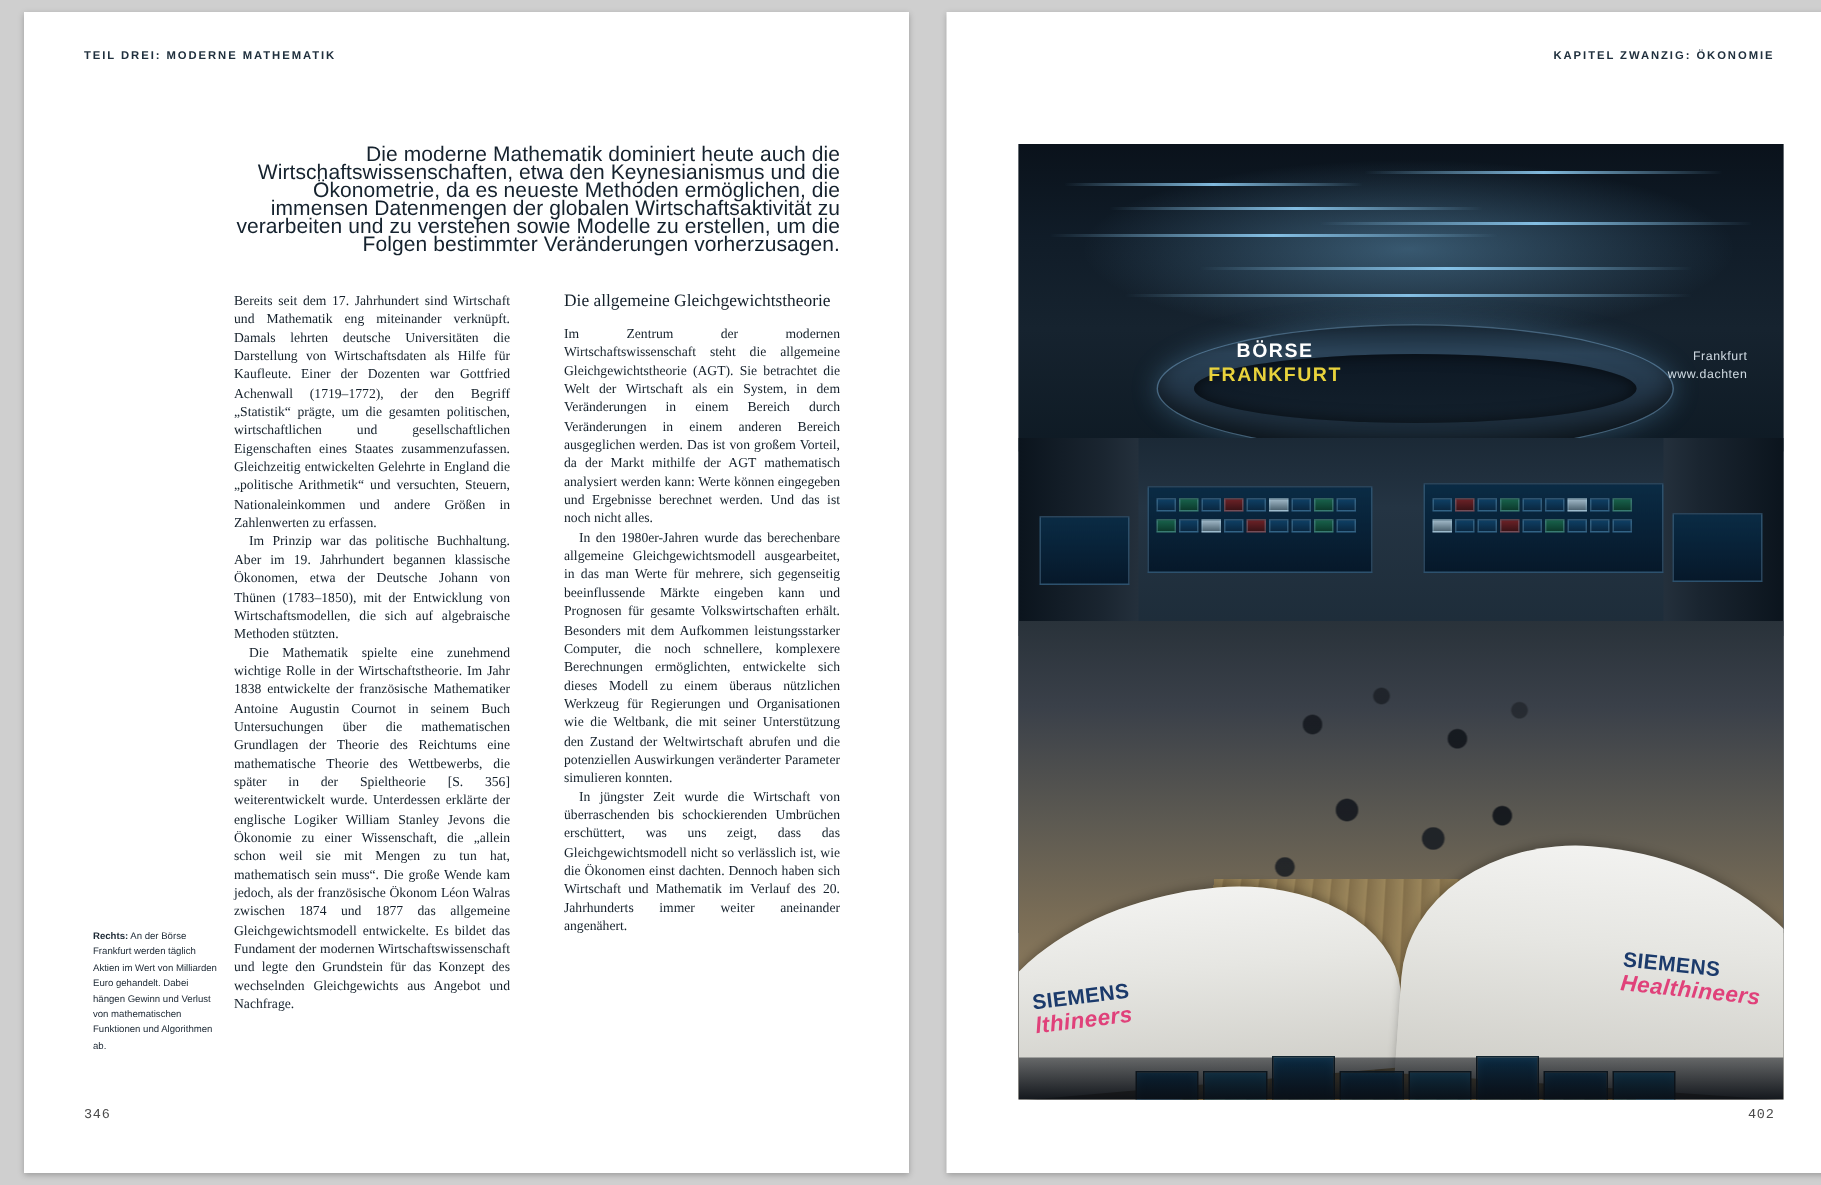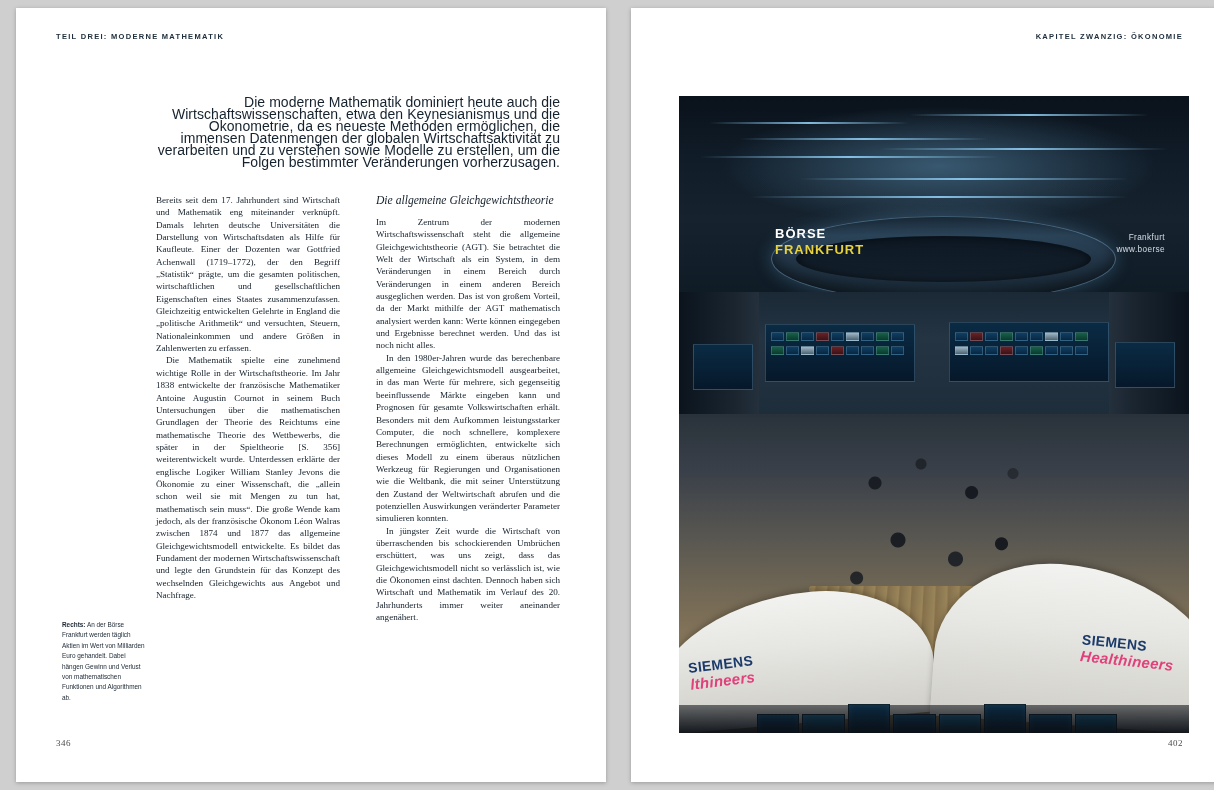--- a/index.html
+++ b/index.html
@@ -38,21 +38,21 @@
     color: #20303e;
     text-transform: uppercase;
     font-weight: 700;
   }
   .runhead-left { left: 40px; }
   .runhead-right { right: 38px; }
 
   .folio {
     position: absolute;
     bottom: 34px;
-    font-family: Liberation Serif, serif;
+    font-family: Liberation Mono, monospace;
     font-size: 9px;
     color: #4a4a4a;
     letter-spacing: 0.5px;
   }
   .folio-left { left: 40px; }
   .folio-right { right: 38px; }
 
   
   .intro {
     position: absolute;
@@ -83,21 +83,20 @@
     line-height: 12.35px;
     color: #14202b;
     text-align: justify;
     hyphens: auto;
   }
   .col p { margin: 0; text-indent: 0; }
   .col p + p { text-indent: 10px; }
   .col h3 {
     margin: 0 0 8px 0;
     font-size: 11.6px;
-    font-style: italic;
     font-weight: normal;
     line-height: 14px;
     color: #14202b;
     text-align: left;
   }
 
   
   .caption {
     position: absolute;
     left: 46px;
@@ -155,20 +154,21 @@
     position: absolute;
     left: 24px; top: 19px; right: 24px; bottom: 19px;
     border-radius: 50%;
     background: linear-gradient(180deg, #0d1824 0%, #13202c 100%);
     box-shadow: inset 0 0 10px rgba(0,0,0,0.6);
   }
   .ring-text {
     position: absolute;
     left: 96px; top: 130px;
     width: 150px;
+    text-align: center;
     font-family: "Liberation Sans", sans-serif;
     line-height: 16px;
     letter-spacing: 1px;
     z-index: 6;
   }
   .ring-text .l1 { color: #ffffff; font-weight: 700; font-size: 13px; }
   .ring-text .l2 { color: #e8d23c; font-weight: 700; font-size: 13px; }
   .ring-url {
     position: absolute;
     right: 24px; top: 136px;
@@ -303,20 +303,21 @@
 <div class="spread">
 
   <div class="page page-left">
     <div class="runhead runhead-left">TEIL DREI: MODERNE MATHEMATIK</div>
 
     <div class="intro">Die moderne Mathematik dominiert heute auch die Wirtschaftswissenschaften, etwa den Keynesianismus und die Ökonometrie, da es neueste Methoden ermöglichen, die immensen Datenmengen der globalen Wirtschaftsaktivität zu verarbeiten und zu verstehen sowie Modelle zu erstellen, um die Folgen bestimmter Veränderungen vorherzusagen.</div>
 
     <div class="cols">
       <div class="col">
         <p>Bereits seit dem 17. Jahrhundert sind Wirtschaft und Mathematik eng miteinander verknüpft. Damals lehrten deutsche Universitäten die Darstellung von Wirtschaftsdaten als Hilfe für Kaufleute. Einer der Dozenten war Gottfried Achenwall (1719–1772), der den Begriff „Statistik“ prägte, um die gesamten politischen, wirtschaftlichen und gesellschaftlichen Eigenschaften eines Staates zusammenzufassen. Gleichzeitig entwickelten Gelehrte in England die „politische Arithmetik“ und versuchten, Steuern, Nationaleinkommen und andere Größen in Zahlenwerten zu erfassen.</p>
+        <p>Im Prinzip war das politische Buchhaltung. Aber im 19. Jahrhundert begannen klassische Ökonomen, etwa der Deutsche Johann von Thünen (1783–1850), mit der Entwicklung von Wirtschaftsmodellen, die sich auf algebraische Methoden stützten.</p>
         <p>Die Mathematik spielte eine zunehmend wichtige Rolle in der Wirtschaftstheorie. Im Jahr 1838 entwickelte der französische Mathematiker Antoine Augustin Cournot in seinem Buch Untersuchungen über die mathematischen Grundlagen der Theorie des Reichtums eine mathematische Theorie des Wettbewerbs, die später in der Spieltheorie [S. 356] weiterentwickelt wurde. Unterdessen erklärte der englische Logiker William Stanley Jevons die Ökonomie zu einer Wissenschaft, die „allein schon weil sie mit Mengen zu tun hat, mathematisch sein muss“. Die große Wende kam jedoch, als der französische Ökonom Léon Walras zwischen 1874 und 1877 das allgemeine Gleichgewichtsmodell entwickelte. Es bildet das Fundament der modernen Wirtschaftswissenschaft und legte den Grundstein für das Konzept des wechselnden Gleichgewichts aus Angebot und Nachfrage.</p>
       </div>
       <div class="col">
         <h3>Die allgemeine Gleichgewichtstheorie</h3>
         <p>Im Zentrum der modernen Wirtschaftswissenschaft steht die allgemeine Gleichgewichtstheorie (AGT). Sie betrachtet die Welt der Wirtschaft als ein System, in dem Veränderungen in einem Bereich durch Veränderungen in einem anderen Bereich ausgeglichen werden. Das ist von großem Vorteil, da der Markt mithilfe der AGT mathematisch analysiert werden kann: Werte können eingegeben und Ergebnisse berechnet werden. Und das ist noch nicht alles.</p>
         <p>In den 1980er-Jahren wurde das berechenbare allgemeine Gleichgewichtsmodell ausgearbeitet, in das man Werte für mehrere, sich gegenseitig beeinflussende Märkte eingeben kann und Prognosen für gesamte Volkswirtschaften erhält. Besonders mit dem Aufkommen leistungsstarker Computer, die noch schnellere, komplexere Berechnungen ermöglichten, entwickelte sich dieses Modell zu einem überaus nützlichen Werkzeug für Regierungen und Organisationen wie die Weltbank, die mit seiner Unterstützung den Zustand der Weltwirtschaft abrufen und die potenziellen Auswirkungen veränderter Parameter simulieren konnten.</p>
         <p>In jüngster Zeit wurde die Wirtschaft von überraschenden bis schockierenden Umbrüchen erschüttert, was uns zeigt, dass das Gleichgewichtsmodell nicht so verlässlich ist, wie die Ökonomen einst dachten. Dennoch haben sich Wirtschaft und Mathematik im Verlauf des 20. Jahrhunderts immer weiter aneinander angenähert.</p>
       </div>
     </div>
 
@@ -344,21 +345,21 @@
 
       <div class="ring">
         <div class="ring-inner"></div>
       </div>
       <div class="ring-text">
         <div class="l1">BÖRSE</div>
         <div class="l2">FRANKFURT</div>
       </div>
       <div class="ring-url">
         <div>Frankfurt</div>
-        <div>www.boerse</div>
+        <div>www.dachten</div>
       </div>
 
       <div class="ph-layer gallery"></div>
       <div class="ph-layer side-wall-l"></div>
       <div class="ph-layer side-wall-r"></div>
 
       <div class="board" style="left:86px; top:228px; width:150px; height:58px;"></div>
       <div class="board" style="left:270px; top:226px; width:160px; height:60px;"></div>
       <div class="board" style="left:14px; top:248px; width:60px; height:46px;"></div>
       <div class="board" style="right:14px; top:246px; width:60px; height:46px;"></div>

